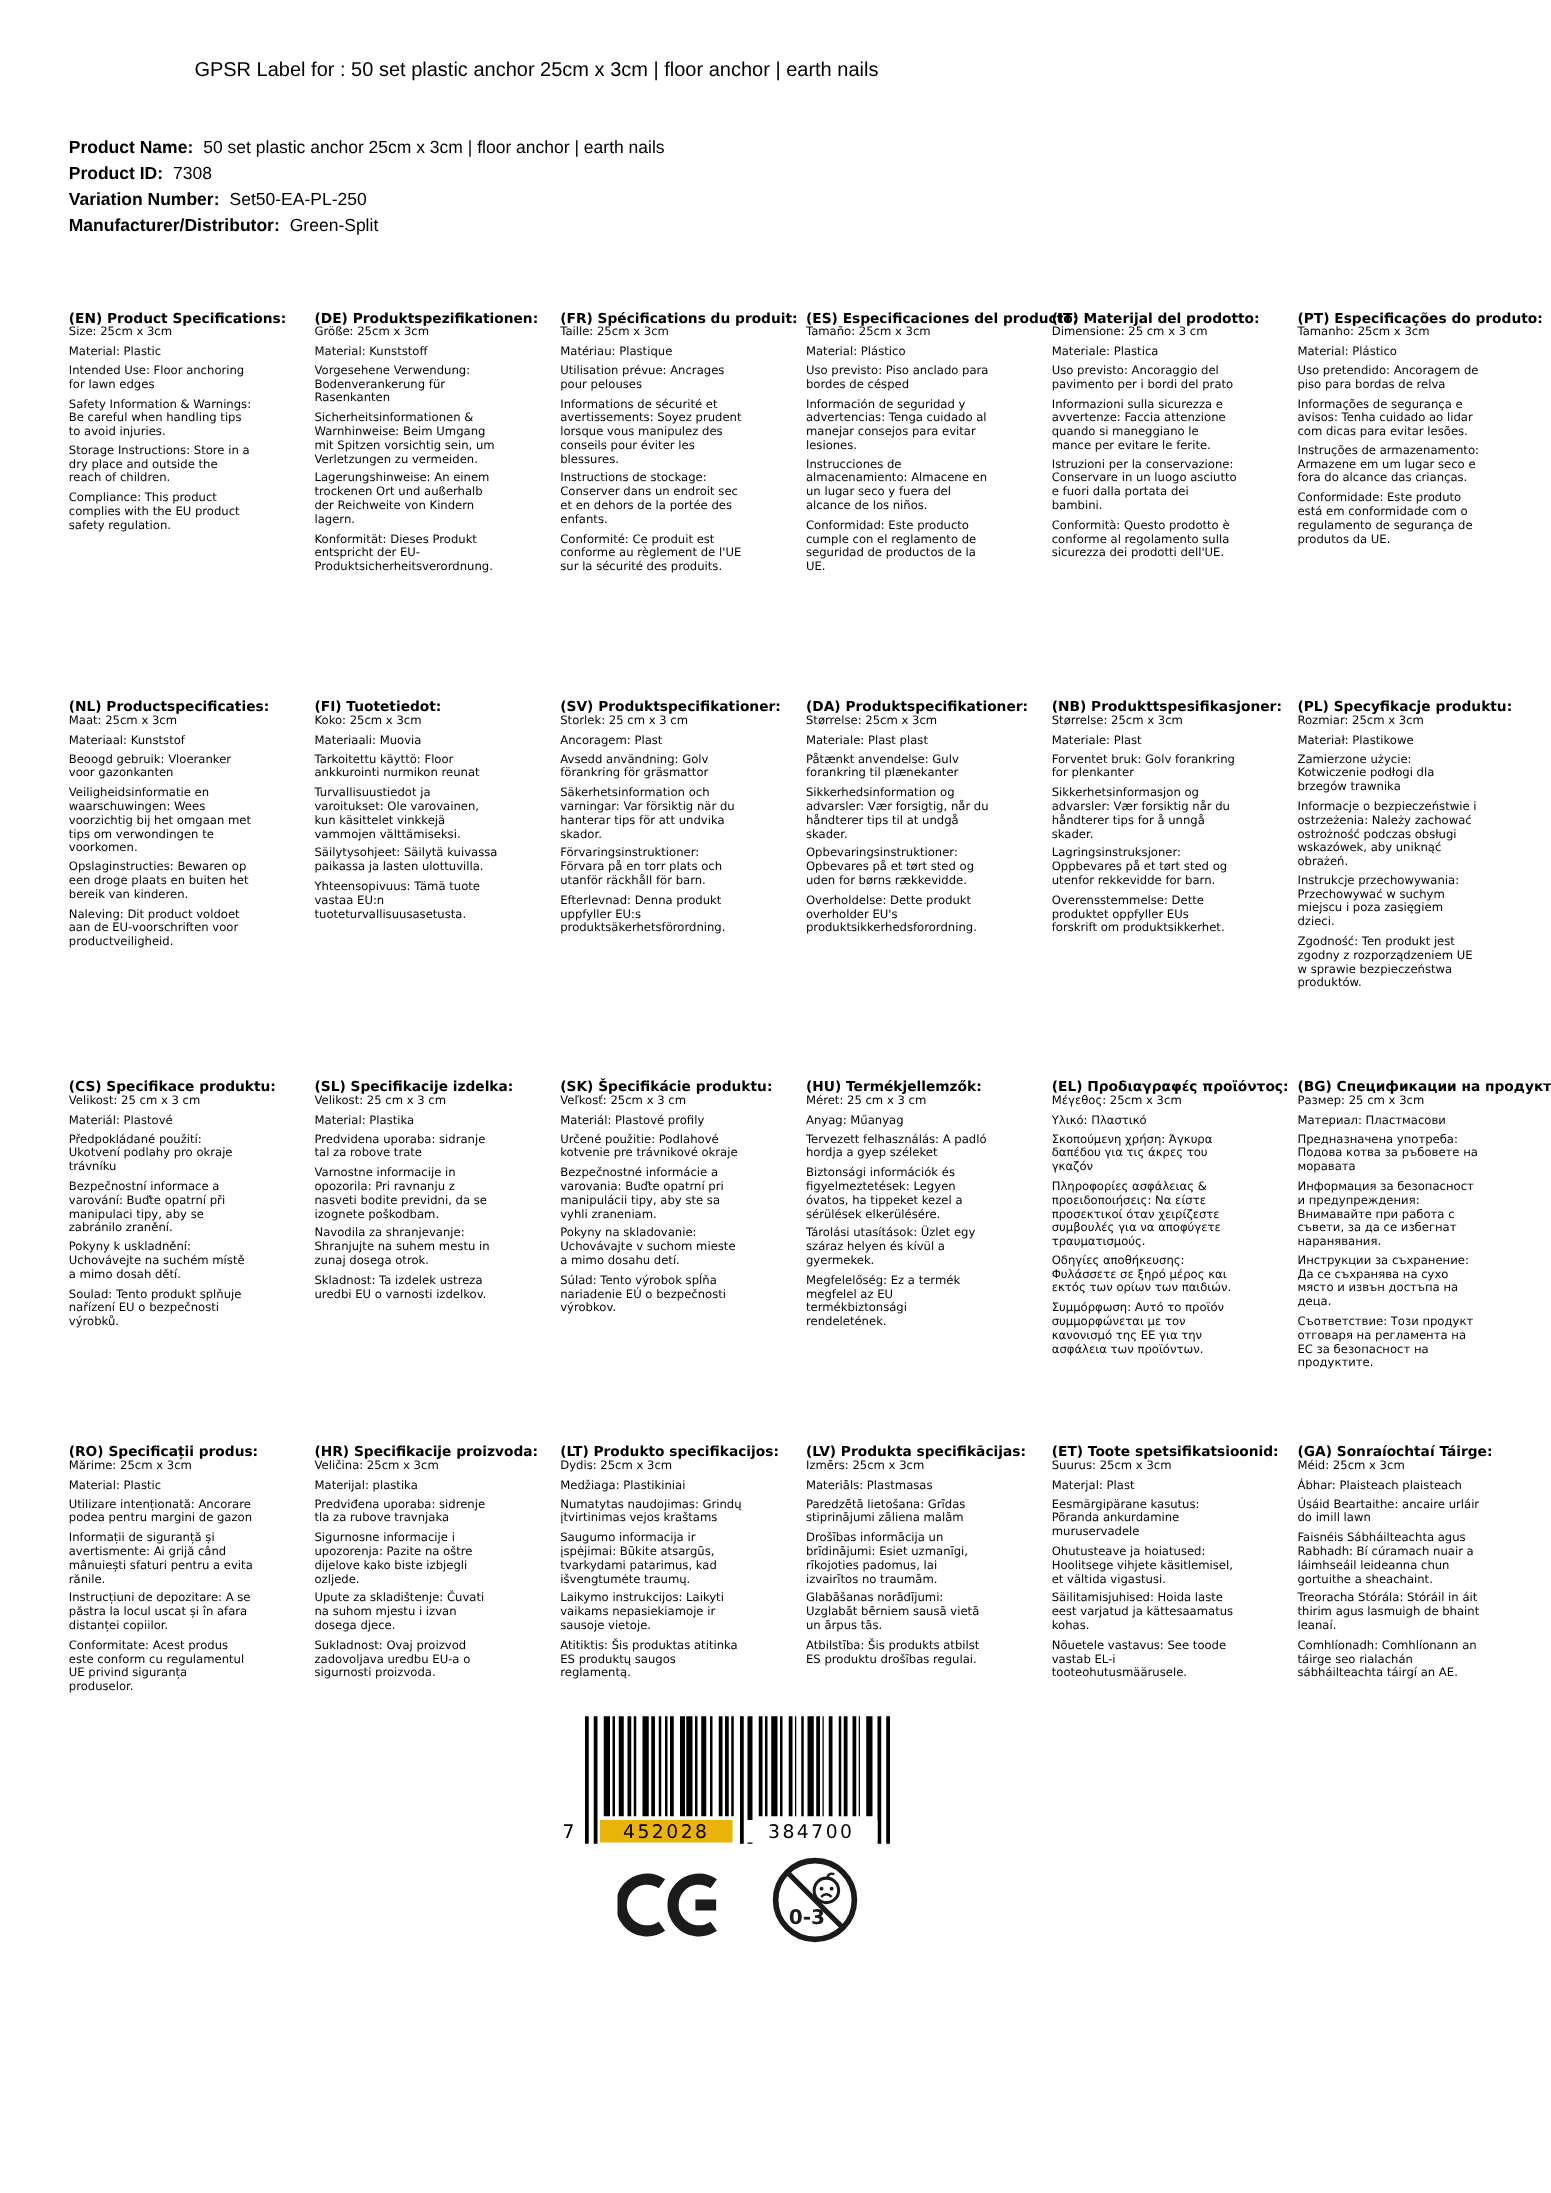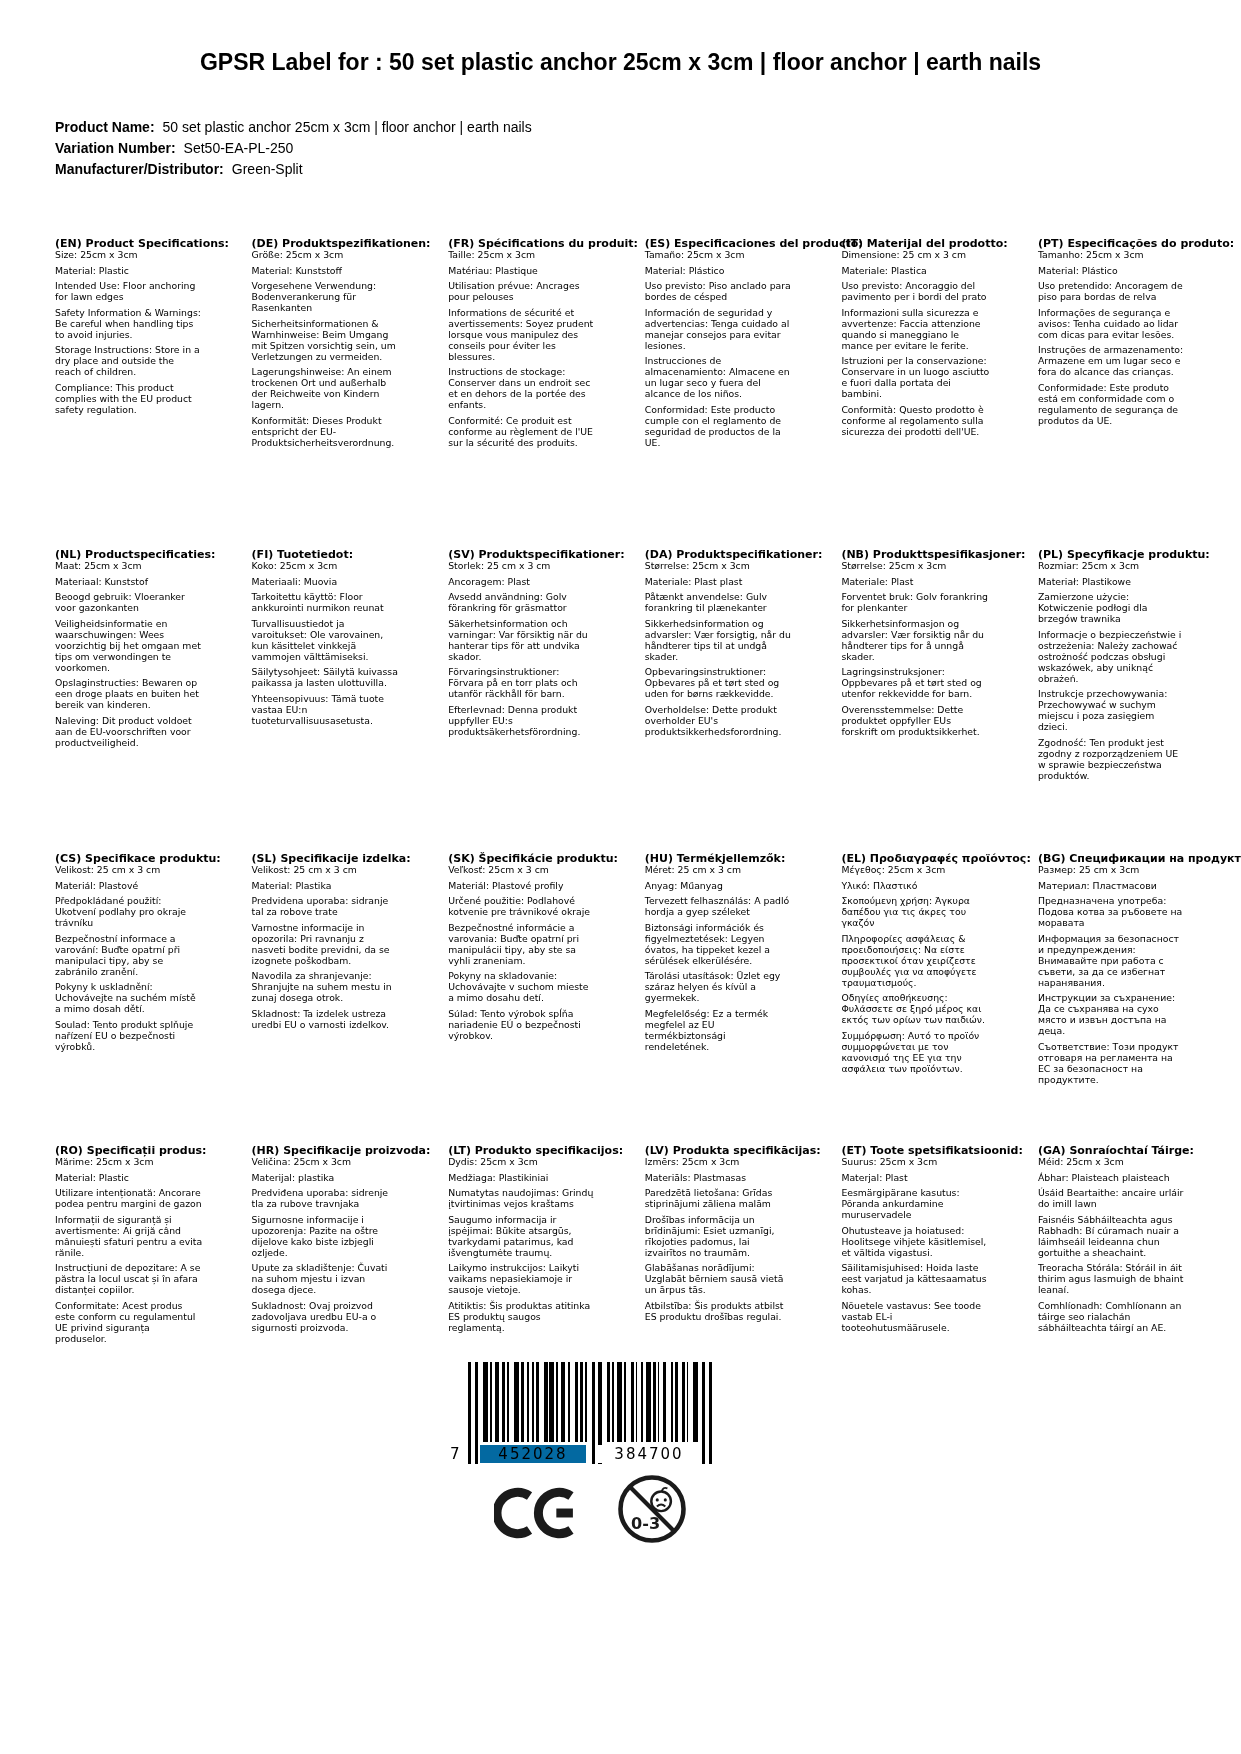--- a/index.html
+++ b/index.html
@@ -1,48 +1,49 @@
 <!DOCTYPE html>
 <html><head>
 <meta charset="utf-8">
 <style>
   html,body{margin:0;padding:0;background:#fff;}
   .page{width:1241px;height:1754px;background:#fff;color:#000;position:relative;overflow:hidden;
         box-sizing:border-box;padding:46px 55px 0;font-family:"DejaVu Sans",sans-serif;}
-  .title{font-family:"Liberation Sans",sans-serif;font-size:23px;font-weight:bold;text-align:center;
+  .title{font-family:"Liberation Sans",sans-serif;font-size:16px;font-weight:normal;
          margin:0 auto;max-width:930px;line-height:1.42;}
   .info{margin-top:38px;font-family:"Liberation Sans",sans-serif;font-size:14px;line-height:1.5;}
   .info-row{white-space:nowrap;}
   .info-label{font-weight:bold;margin-right:8px;}
   .spec-grid{margin-top:58px;display:grid;grid-template-columns:repeat(6,148px);
              justify-content:space-between;grid-template-rows:311px 304px 292px auto;}
   .spec-cell{width:148px;}
   .spec-head{font-weight:bold;font-size:11px;line-height:11.5px;white-space:nowrap;margin:0;}
   .spec-par{margin:0 0 4.5px;font-size:9.3px;line-height:11px;overflow-wrap:break-word;}
   .footer{margin-top:14px;display:flex;flex-direction:column;align-items:center;transform:translateX(-30px);}
   .barcode{position:relative;height:106px;width:245px;}
   .bars{position:absolute;top:0;left:0;height:102px;white-space:nowrap;font-size:0;}
   .bar{display:inline-block;height:80px;background:#000;vertical-align:top;}
   .bar.tall{height:102px;}
   .bc-digit{position:absolute;top:83px;font-size:15px;font-family:"DejaVu Sans",sans-serif;}
   .bc-lead{left:-18px;}
-  .bc-g1{left:12px;width:106px;text-align:center;letter-spacing:2px;background:#0369a1;}
+  .bc-g1{left:12px;width:106px;text-align:center;letter-spacing:2px;background:#eab308;}
   .bc-g2{left:128px;width:106px;text-align:center;letter-spacing:2px;background:#fff;}
   .marks{display:flex;align-items:flex-start;gap:37px;margin-top:6px;}
   .ce{margin-top:10px;}
 </style>
 </head>
 <body>
 
 <div class="page">
 
   <h1 class="title">GPSR Label for : 50 set plastic anchor 25cm x 3cm | floor anchor | earth nails</h1>
 
   <div class="info">
       <div class="info-row"><span class="info-label">Product Name:</span><span class="info-value">50 set plastic anchor 25cm x 3cm | floor anchor | earth nails</span></div>
+      <div class="info-row"><span class="info-label">Product ID:</span><span class="info-value">7308</span></div>
       <div class="info-row"><span class="info-label">Variation Number:</span><span class="info-value">Set50-EA-PL-250</span></div>
       <div class="info-row"><span class="info-label">Manufacturer/Distributor:</span><span class="info-value">Green-Split</span></div>
     </div>
 
   <div class="spec-grid">
       <div class="spec-cell">
         <div class="spec-head">(EN) Product Specifications:</div>
         <p class="spec-par">Size: 25cm x 3cm</p>
         <p class="spec-par">Material: Plastic</p>
         <p class="spec-par">Intended Use: Floor anchoring for lawn edges</p>

